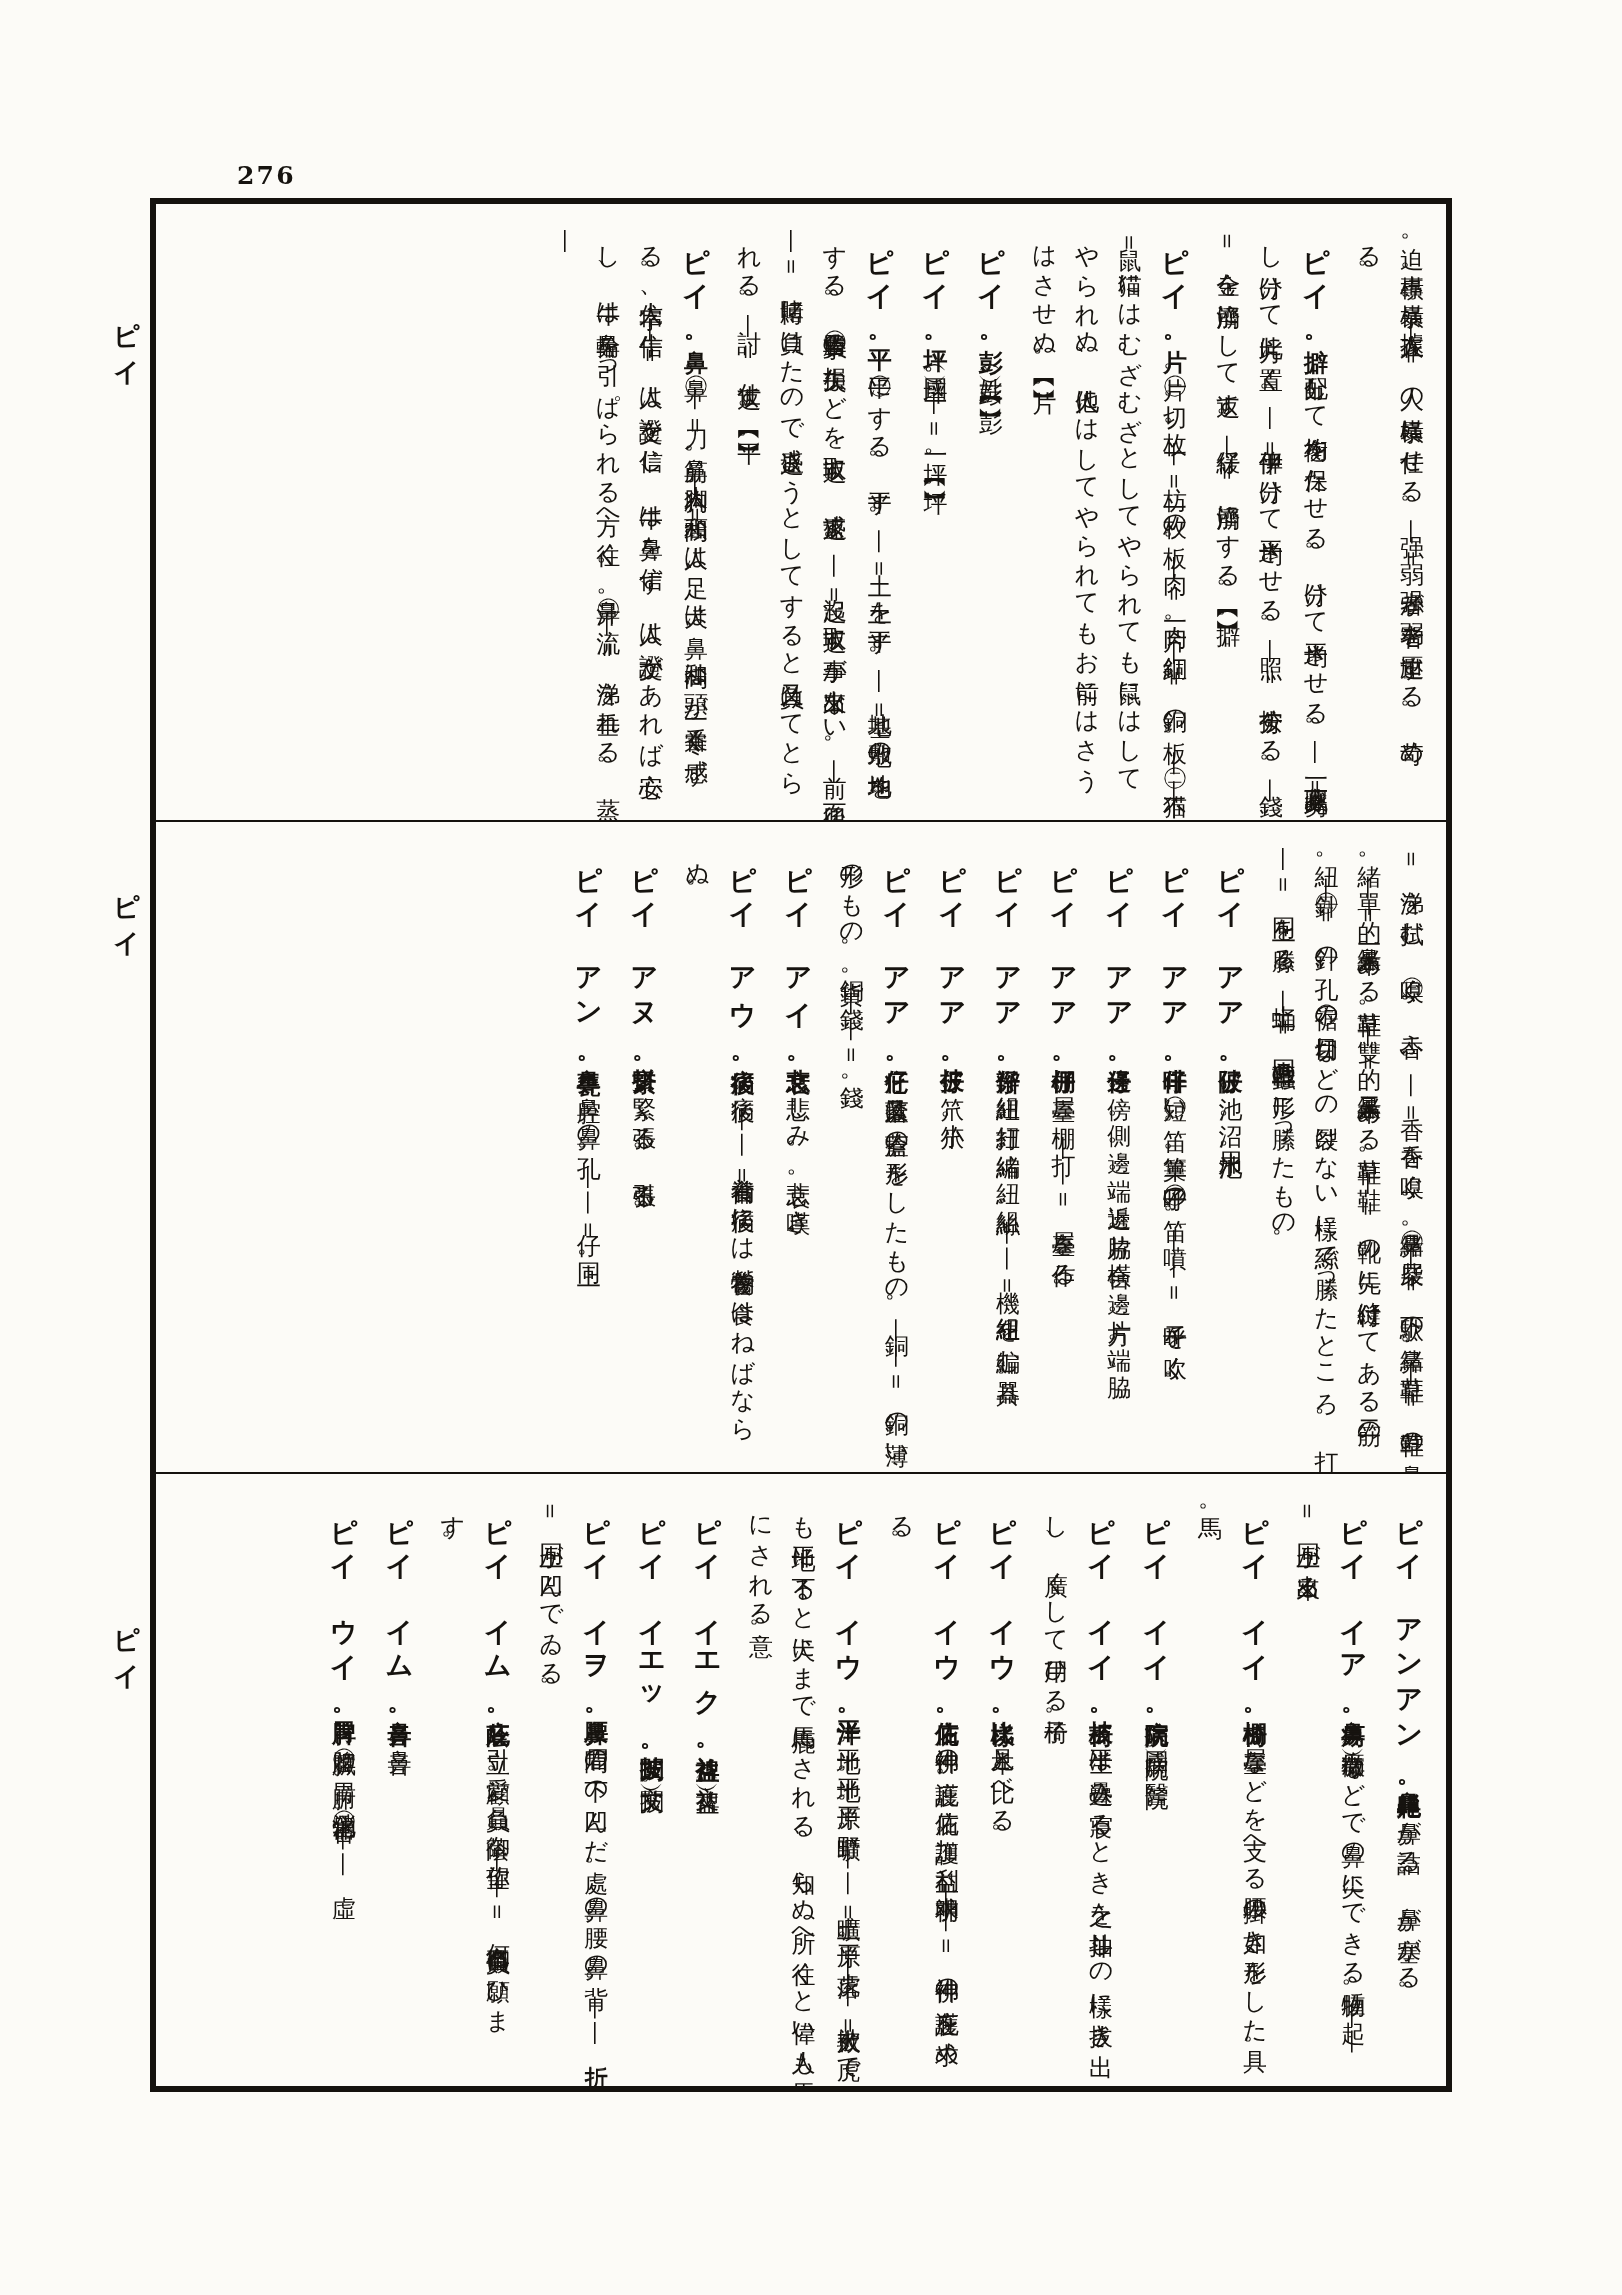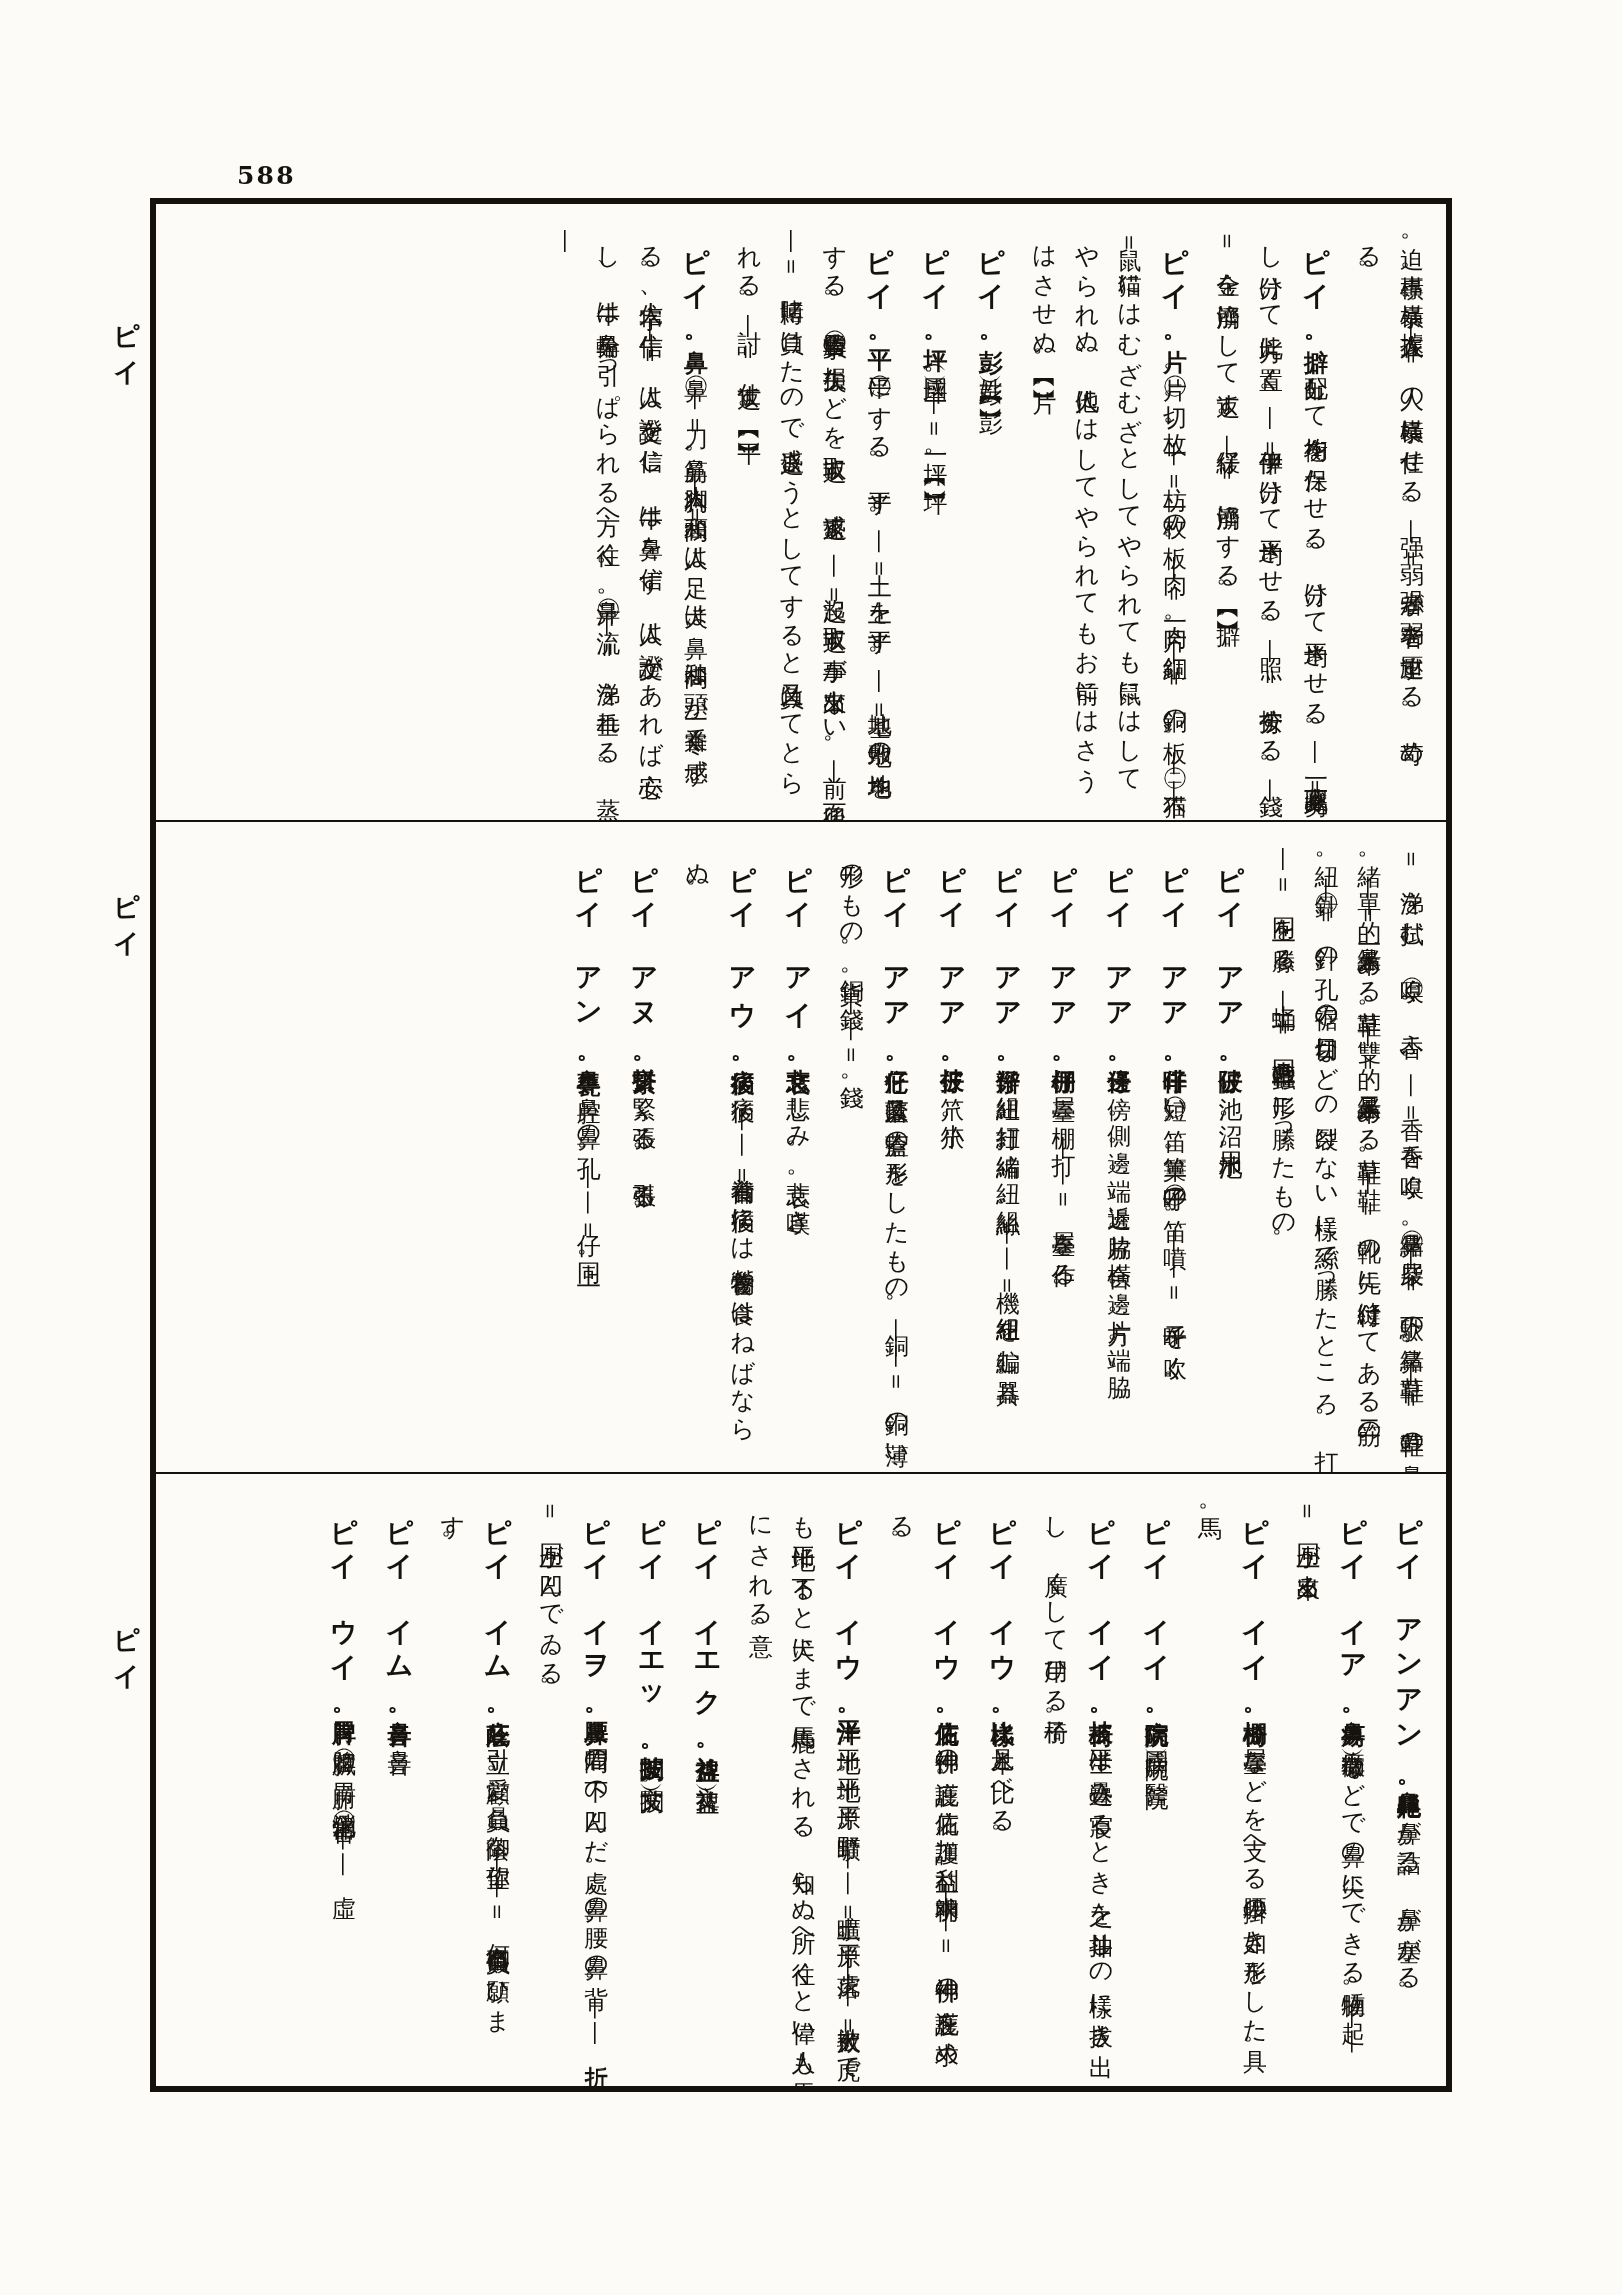--- a/index.html
+++ b/index.html
@@ -53,21 +53,21 @@
     letter-spacing:4.3px;
     font-family:"DejaVu Sans", sans-serif;
   }
   .headword{font-weight:bold;}
   .body{}
 </style>
 </head>
 <body>
 
 <div class="page">
-  <div class="pagenum">588</div>
+  <div class="pagenum">276</div>
 
   <div class="tab t1">ピイ</div>
   <div class="tab t2">ピイ</div>
   <div class="tab t3">ピイ</div>
 
   <div class="frame">
     <div class="band b1">
         <div class="entry"><span class="body">迫。專橫。橫暴。據在人—＝人の橫暴に任せる。强—弱＝强者が弱者を壓迫する。苛める。</span></div>
         <div class="entry"><span class="reading">ピイ　</span><span class="headword">擗。</span><span class="body">分配して均衡を保たせる。分けて平均させる。—一寡藏下此勞＝少し分けて此方に置く。—俾伊平＝分けて平均させる。照—＝按分する。錢—還＝金を濟崩にして返す。緩仔—＝濟崩にする。【擗】。</span></div>
         <div class="entry"><span class="reading">ピイ　</span><span class="headword">片。</span><span class="body">㊀片。切。枚。一—枋＝一枚の板。肉—＝肉一片。紅銅—＝銅の板。㊁—猫不—鼠＝猫にはむざむざとしてやられても鼠にはしてやられぬ、他人にはしてやられてもお前にはさうはさせぬ。【片】。</span></div>

